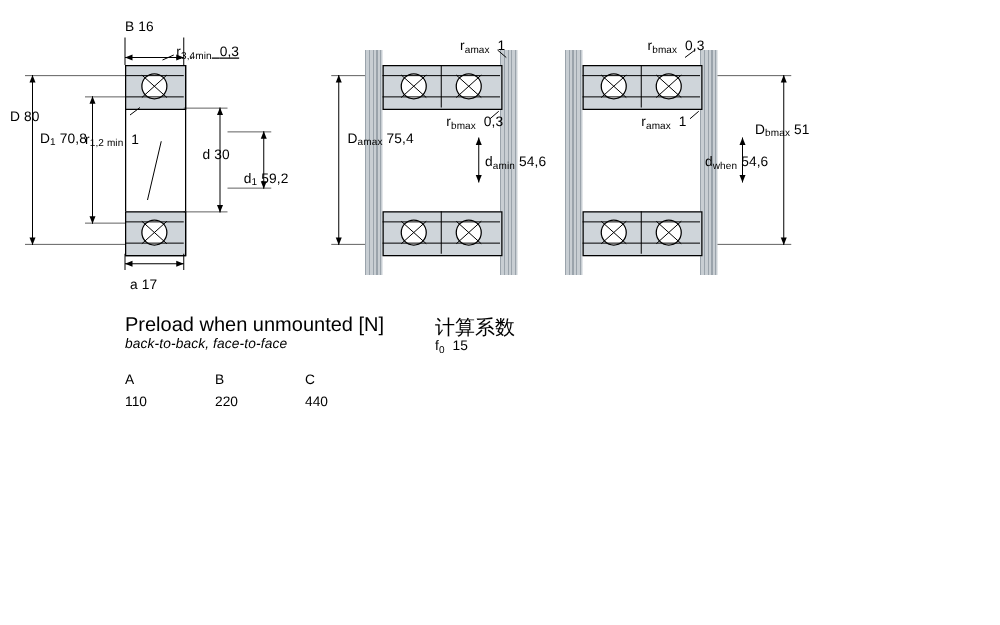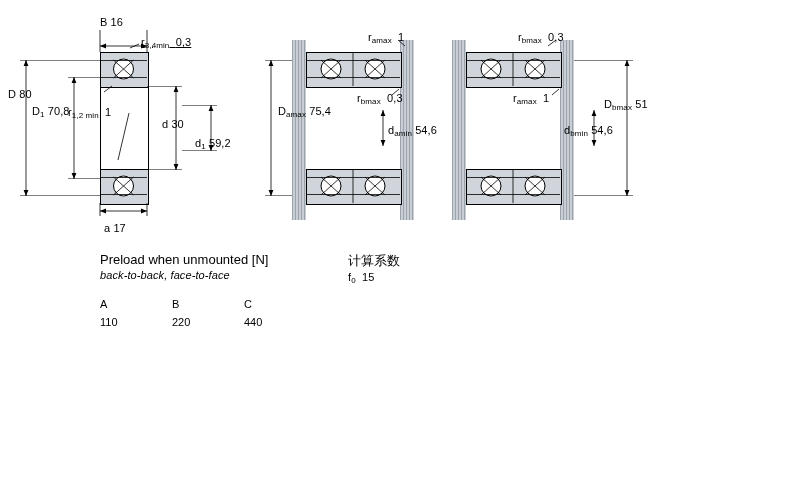--- a/index.html
+++ b/index.html
@@ -15,21 +15,21 @@
   .lbl{font-size:11px;white-space:nowrap;letter-spacing:0.1px;}
   .lbl .sub{font-size:8px;vertical-align:-2px;}
   .hatch{
     position:absolute;
     background:
       repeating-linear-gradient(90deg,#9aa3ab 0px,#9aa3ab 1px,#c8ced3 1px,#c8ced3 3px);
   }
   .ringbox{position:absolute;border:1px solid #000;background:#cfd5da;}
   .ringbox.plain{background:#ffffff;}
   svg{position:absolute;left:0;top:0;overflow:visible;}
-  .txt-title{font-size:13px;}
+  .txt-title{font-size:16px;}
   .tbl{position:absolute;font-size:11px;}
 </style>
 </head>
 <body>
 
 <div class="ringbox plain" style="left:100px;top:52px;width:47px;height:151px;"></div>
 
 <div class="ringbox" style="left:100px;top:52px;width:47px;height:34px;"></div>
 
 <div class="ringbox" style="left:100px;top:169px;width:47px;height:34px;"></div>
@@ -216,21 +216,21 @@
 <div class="abs lbl" style="left:518px;top:31px;">
   <span>r</span><span class="sub">bmax</span>&nbsp;&nbsp;<span>0,3</span>
 </div>
 <div class="abs lbl" style="left:513px;top:92px;">
   <span>r</span><span class="sub">amax</span>&nbsp;&nbsp;<span>1</span>
 </div>
 <div class="abs lbl" style="left:604px;top:98px;">
   <span>D</span><span class="sub">bmax</span>&nbsp;<span>51</span>
 </div>
 <div class="abs lbl" style="left:564px;top:124px;">
-  <span>d</span><span class="sub">bmin</span>&nbsp;<span>54,6</span>
+  <span>d</span><span class="sub">when</span>&nbsp;<span>54,6</span>
 </div>
 
 <div class="abs txt-title" style="left:100px;top:252px;">Preload when unmounted  [N]</div>
 <div class="abs lbl" style="left:100px;top:269px;font-style:italic;">back-to-back, face-to-face</div>
 
 <div class="tbl" style="left:100px;top:298px;">A</div>
 <div class="tbl" style="left:172px;top:298px;">B</div>
 <div class="tbl" style="left:244px;top:298px;">C</div>
 
 <div class="tbl" style="left:100px;top:316px;">110</div>

